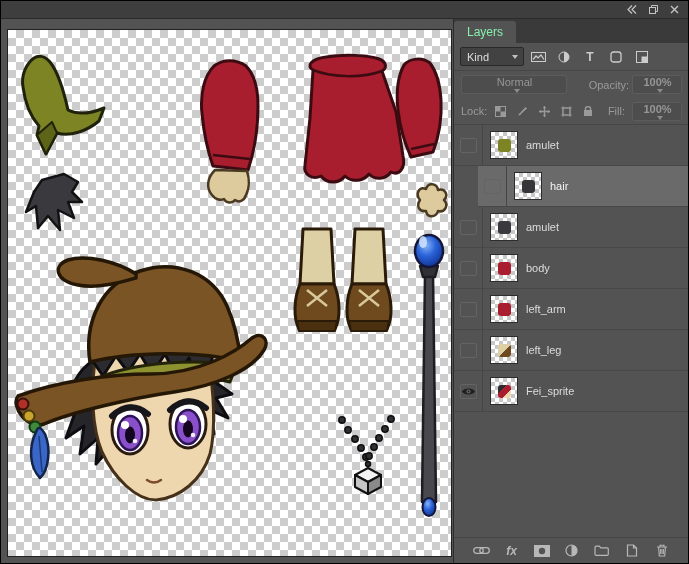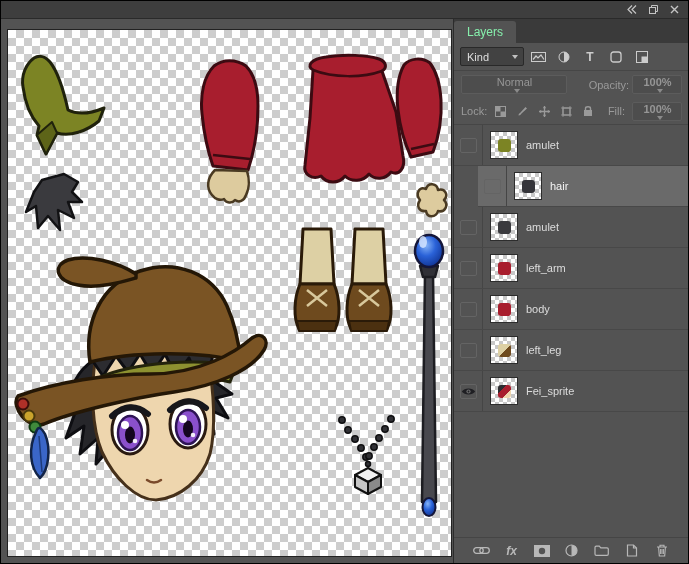--- a/index.html
+++ b/index.html
@@ -369,36 +369,36 @@
         <svg class="eye" width="15" height="9" viewBox="0 0 15 9" style="visibility: hidden;">
           <path d="M0.8,4.5 C3.5,0.6 11.5,0.6 14.2,4.5 C11.5,8.4 3.5,8.4 0.8,4.5 Z" fill="#1f1f23"></path>
           <circle cx="7.5" cy="4.5" r="2.1" fill="#6a6a6a"></circle>
           <circle cx="7.5" cy="4.5" r="0.9" fill="#1f1f23"></circle>
         </svg>
       </span>
     </div>
     <div class="thumb">
       <span class="thumb-blob" style="background: rgb(168, 30, 46);"></span>
     </div>
+    <div class="layer-name">body</div>
+  </div>
+        <div class="layer-row">
+    <div class="eye-well">
+      <span class="eye-box">
+        <svg class="eye" width="15" height="9" viewBox="0 0 15 9" style="visibility: hidden;">
+          <path d="M0.8,4.5 C3.5,0.6 11.5,0.6 14.2,4.5 C11.5,8.4 3.5,8.4 0.8,4.5 Z" fill="#1f1f23"></path>
+          <circle cx="7.5" cy="4.5" r="2.1" fill="#6a6a6a"></circle>
+          <circle cx="7.5" cy="4.5" r="0.9" fill="#1f1f23"></circle>
+        </svg>
+      </span>
+    </div>
+    <div class="thumb">
+      <span class="thumb-blob" style="background: rgb(168, 30, 46);"></span>
+    </div>
     <div class="layer-name">left_arm</div>
-  </div>
-        <div class="layer-row">
-    <div class="eye-well">
-      <span class="eye-box">
-        <svg class="eye" width="15" height="9" viewBox="0 0 15 9" style="visibility: hidden;">
-          <path d="M0.8,4.5 C3.5,0.6 11.5,0.6 14.2,4.5 C11.5,8.4 3.5,8.4 0.8,4.5 Z" fill="#1f1f23"></path>
-          <circle cx="7.5" cy="4.5" r="2.1" fill="#6a6a6a"></circle>
-          <circle cx="7.5" cy="4.5" r="0.9" fill="#1f1f23"></circle>
-        </svg>
-      </span>
-    </div>
-    <div class="thumb">
-      <span class="thumb-blob" style="background: rgb(168, 30, 46);"></span>
-    </div>
-    <div class="layer-name">body</div>
   </div>
         <div class="layer-row">
     <div class="eye-well">
       <span class="eye-box">
         <svg class="eye" width="15" height="9" viewBox="0 0 15 9" style="visibility: hidden;">
           <path d="M0.8,4.5 C3.5,0.6 11.5,0.6 14.2,4.5 C11.5,8.4 3.5,8.4 0.8,4.5 Z" fill="#1f1f23"></path>
           <circle cx="7.5" cy="4.5" r="2.1" fill="#6a6a6a"></circle>
           <circle cx="7.5" cy="4.5" r="0.9" fill="#1f1f23"></circle>
         </svg>
       </span>

